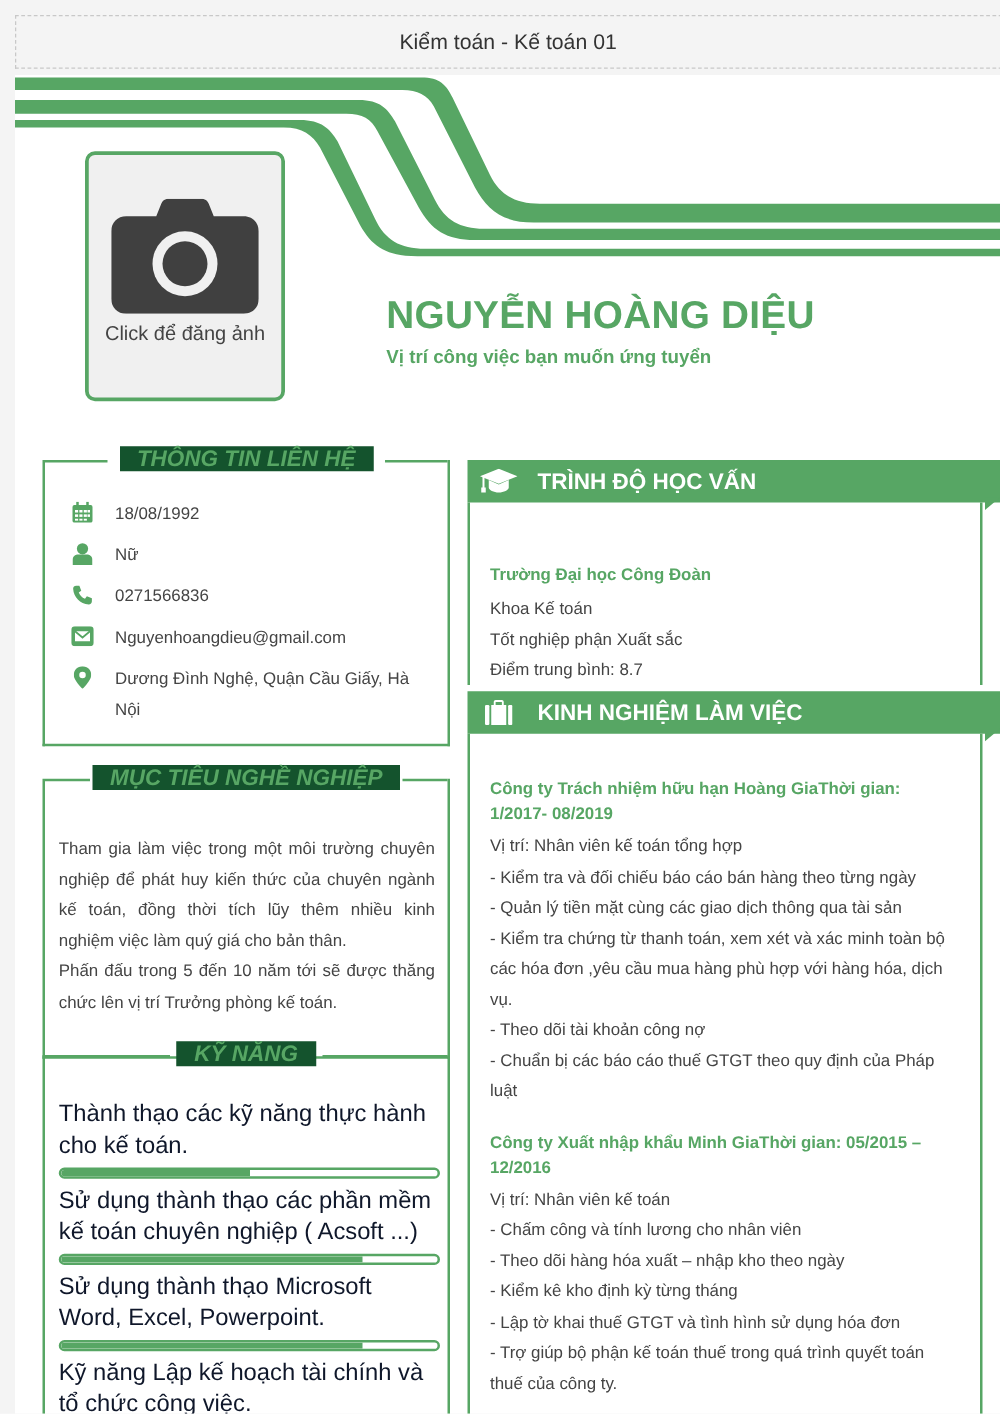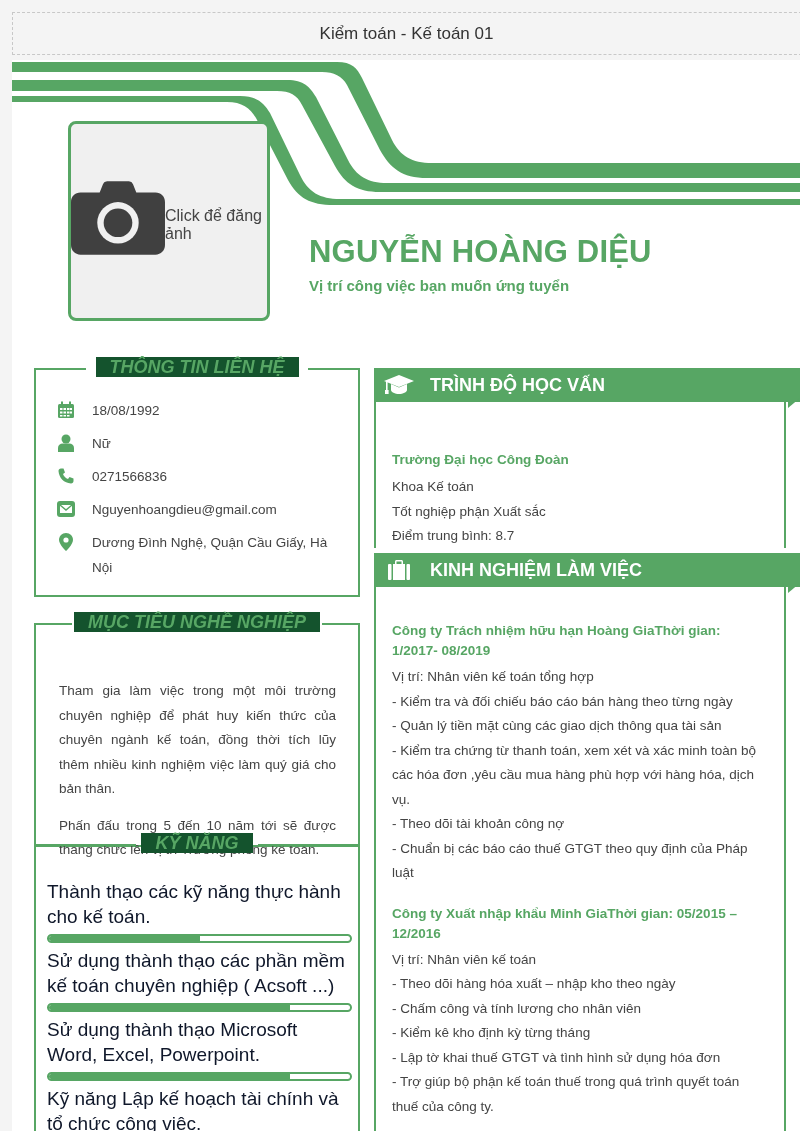--- a/index.html
+++ b/index.html
@@ -18,24 +18,24 @@
       font-size: 17px; color: #333;
       padding-right: 12px;
     }
     .page {
       position: absolute; left: 12px; top: 60px; width: 788px; height: 1071px;
       background: #fff;
       overflow: hidden;
     }
     .swoosh { position: absolute; left: 0; top: 0; width: 788px; height: 160px; }
     .photo {
-      position: absolute; left: 56px; top: 61px; width: 202px; height: 200px;
+      position: absolute; left: 56px; top: 61px; width: 160px; height: 200px;
       border: 3px solid #57a664; border-radius: 8px;
       background: #f0f0f0;
-      display: flex; flex-direction: row; align-items: center; justify-content: center;
+      display: flex; flex-direction: column; align-items: center; justify-content: center;
       cursor: pointer;
     }
     .photo svg { width: 118px; height: 92px; margin-top: -6px; }
     .photo-label { font-size: 16px; color: #444; margin-top: 8px; }
     .name {
       position: absolute; left: 297px; top: 174px;
       font-size: 31px; font-weight: bold; color: #57a664; letter-spacing: 0.2px;
     }
     .position {
       position: absolute; left: 297px; top: 217px;
@@ -63,21 +63,21 @@
     .contact-list { position: absolute; left: 20px; top: 30px; right: 10px; }
     .contact-item { display: flex; align-items: flex-start; font-size: 13.5px; color: #444; line-height: 25px; margin-bottom: 8px; }
     .contact-item .ic { width: 20px; height: 20px; margin-right: 16px; margin-top: 2px; flex: none; display: flex; align-items: center; justify-content: center; }
     .contact-item .txt { flex: 1; }
 
     .objective { top: 563px; height: 224px; }
     .objective-text {
       position: absolute; left: 11px; right: 10px; top: 44px;
       font-size: 13.5px; line-height: 24.5px; color: #444; text-align: justify;
     }
-    .objective-text p { margin: 12px; }
+    .objective-text p { margin: 0; }
 
     .skills { top: 784px; height: 300px; }
     .skills-list { position: absolute; left: 11px; right: 10px; top: 36px; }
     .skill-label { font-size: 19px; line-height: 24.5px; color: #0f172a; }
     .skill-bar {
       height: 9px; border: 2px solid #57a664; border-radius: 5px; background: #fff;
       margin: 5px 0 6px 0; position: relative; overflow: hidden; width: 305px;
     }
     .skill-fill { position: absolute; left: 0; top: 0; bottom: 0; background: #57a664; }
 
@@ -288,21 +288,21 @@
         <div class="line">Vị trí: Nhân viên kế toán tổng hợp</div>
         <div class="line">- Kiểm tra và đối chiếu báo cáo bán hàng theo từng ngày</div>
         <div class="line">- Quản lý tiền mặt cùng các giao dịch thông qua tài sản</div>
         <div class="line">- Kiểm tra chứng từ thanh toán, xem xét và xác minh toàn bộ các hóa đơn ,yêu cầu mua hàng phù hợp với hàng hóa, dịch vụ.</div>
         <div class="line">- Theo dõi tài khoản công nợ</div>
         <div class="line">- Chuẩn bị các báo cáo thuế GTGT theo quy định của Pháp luật</div>
       </div>
       <div class="job">
         <div class="org">Công ty Xuất nhập khẩu Minh GiaThời gian: 05/2015 – 12/2016</div>
         <div class="line">Vị trí: Nhân viên kế toán</div>
+        <div class="line">- Chấm công và tính lương cho nhân viên</div>
         <div class="line">- Theo dõi hàng hóa xuất – nhập kho theo ngày</div>
-        <div class="line">- Chấm công và tính lương cho nhân viên</div>
         <div class="line">- Kiểm kê kho định kỳ từng tháng</div>
         <div class="line">- Lập tờ khai thuế GTGT và tình hình sử dụng hóa đơn</div>
         <div class="line">- Trợ giúp bộ phận kế toán thuế trong quá trình quyết toán thuế của công ty.</div>
       </div>
     </div>
   </div>
 </div>
 
 </body></html>

